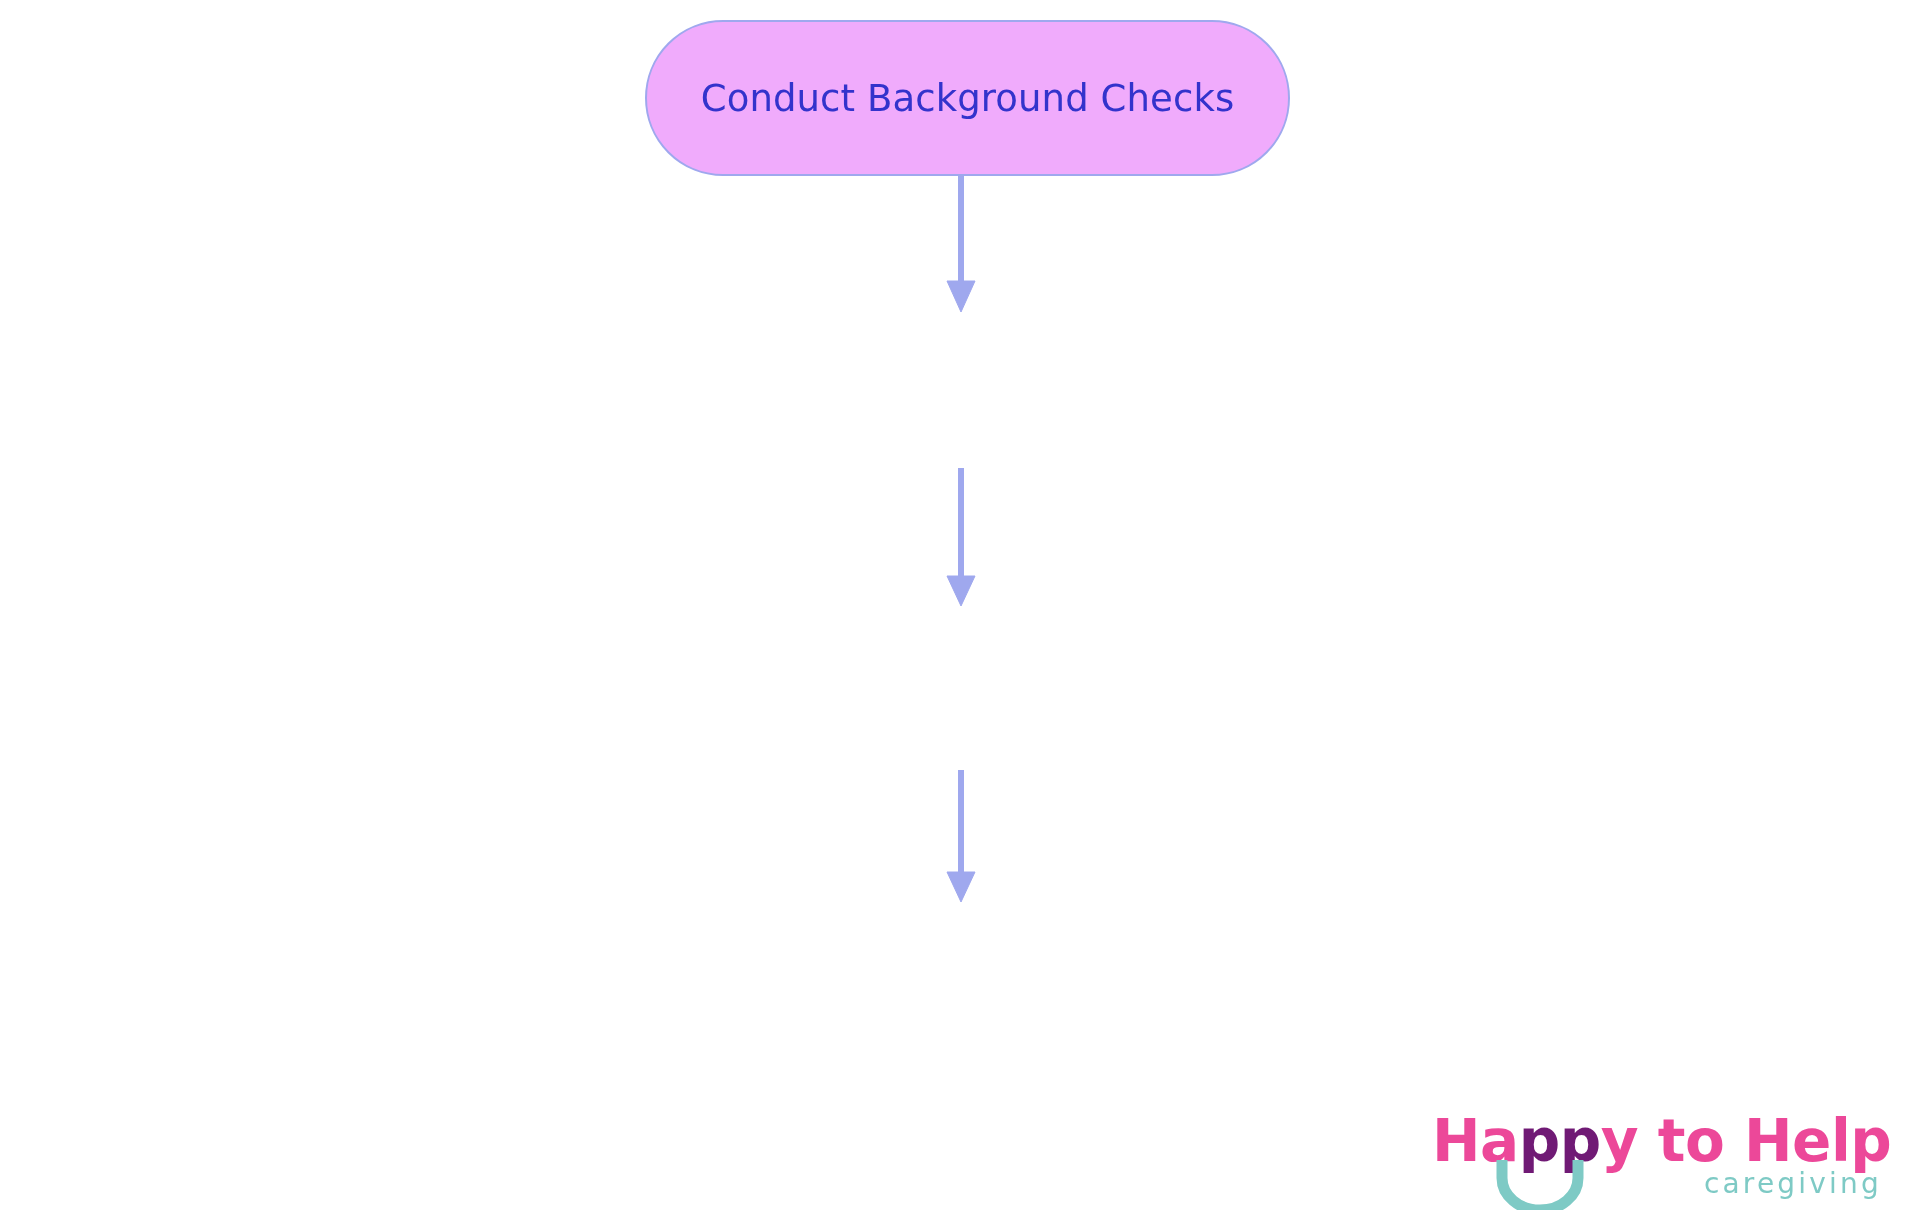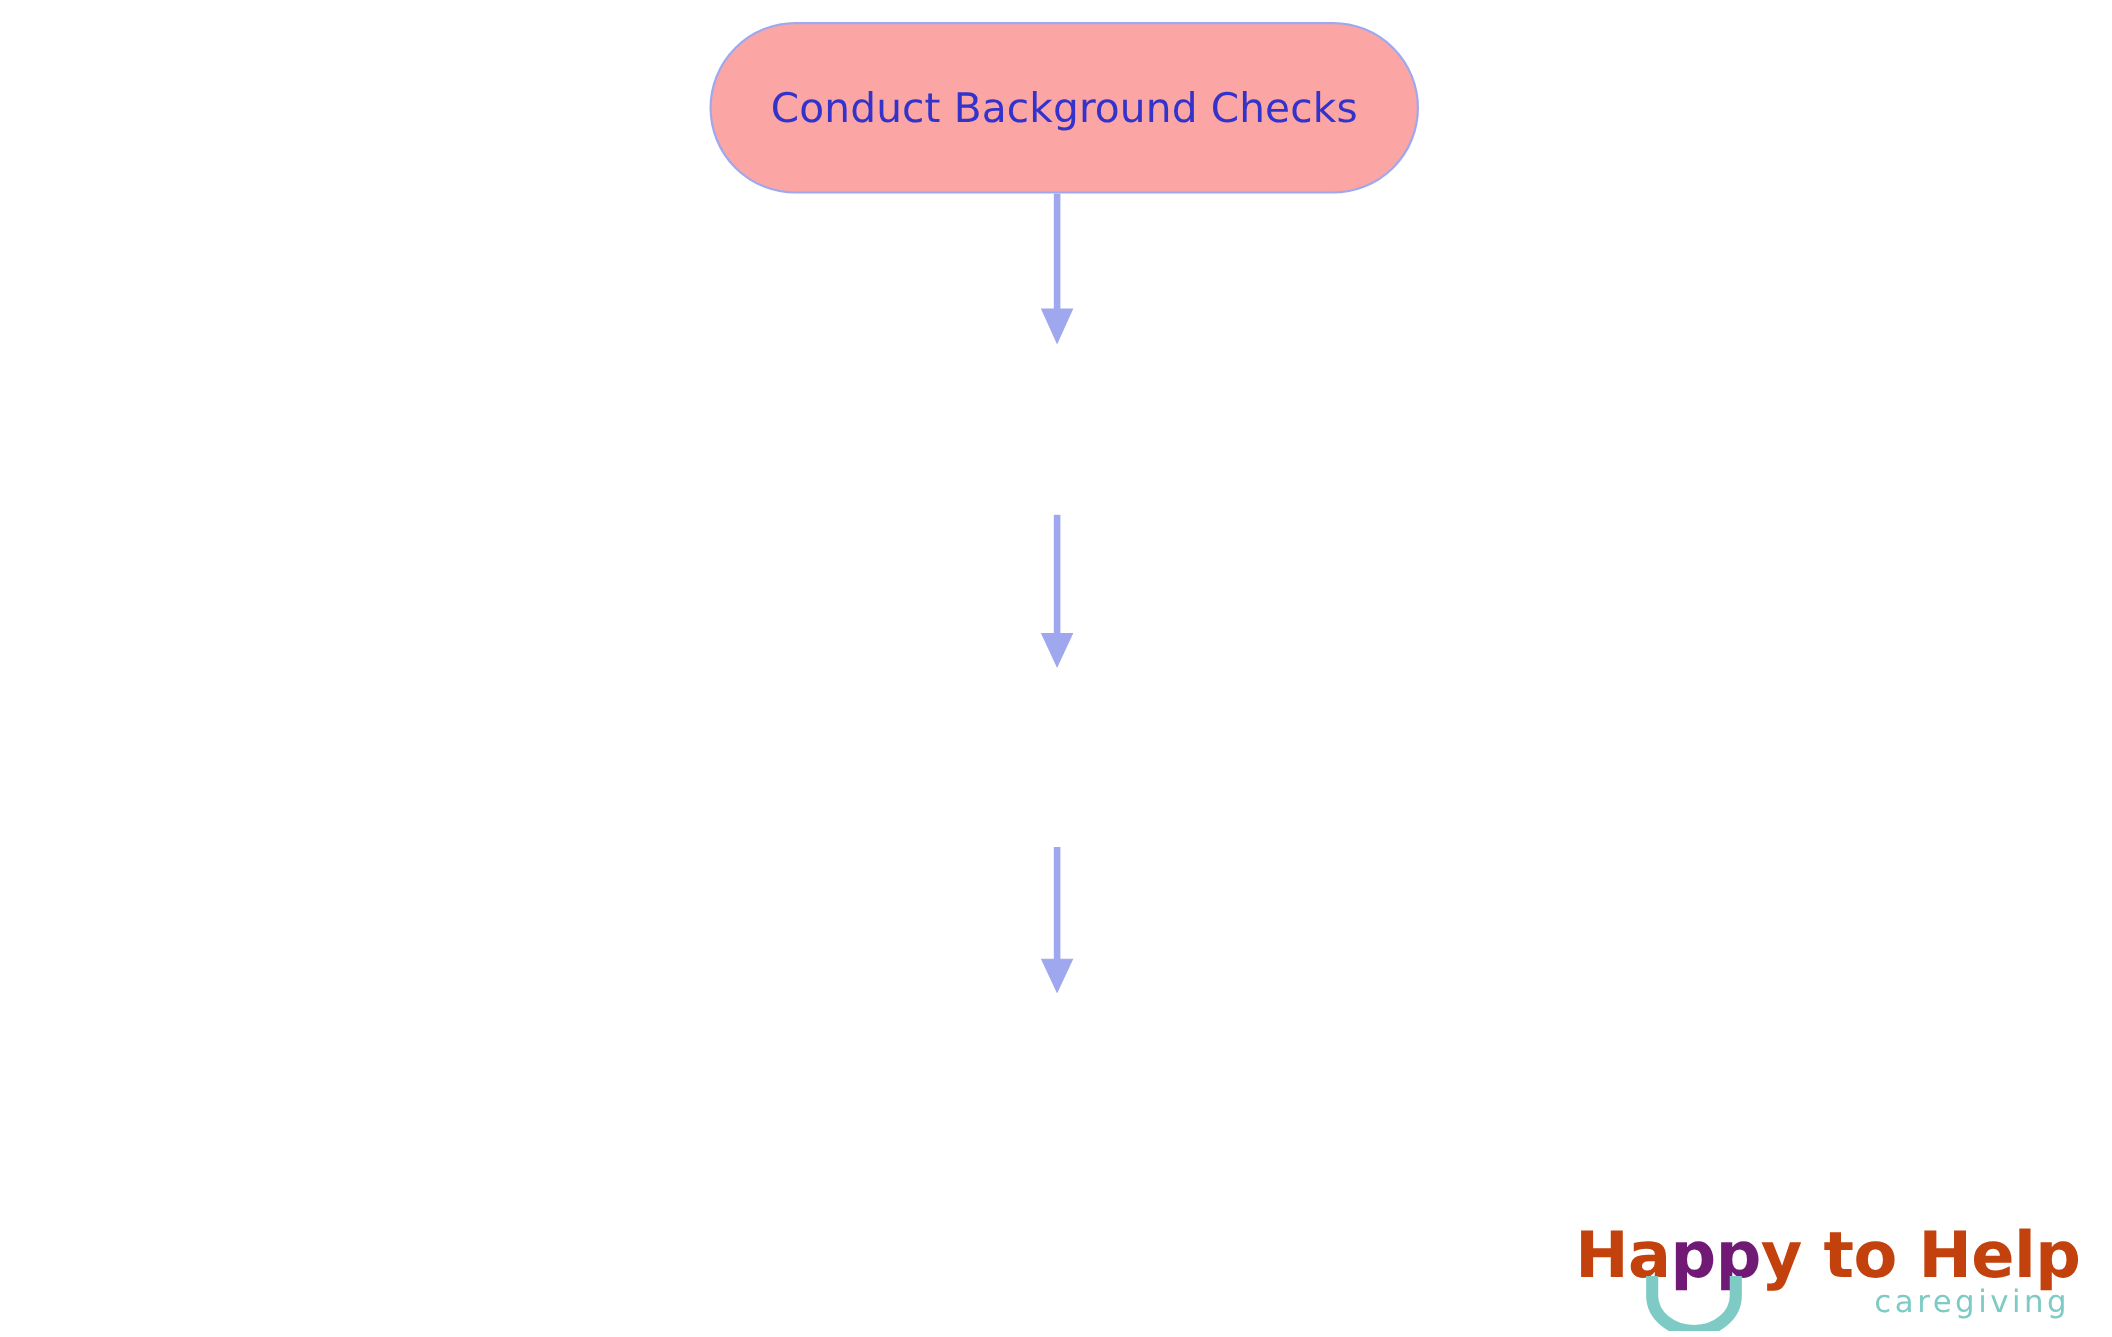--- a/index.html
+++ b/index.html
@@ -20,21 +20,21 @@
     left: 0;
     top: 0;
     width: 1920px;
     height: 1215px;
   }
 
   
   .node {
     position: absolute;
     box-sizing: border-box;
-    background: #fca5a5;
+    background: #f0abfc;
     border: 2px solid #9fa8ee;
     border-radius: 999px;
     display: flex;
     align-items: center;
     justify-content: center;
     text-align: left;
   }
   .node-label {
     color: #3333cc;
     font-family: "DejaVu Sans", sans-serif;
@@ -72,21 +72,21 @@
     position: absolute;
     left: 0;
     top: 0;
     font-family: "DejaVu Sans", sans-serif;
     font-size: 58px;
     font-weight: 700;
     letter-spacing: -0.5px;
     line-height: 1;
     white-space: nowrap;
   }
-  .logo-salmon { color: #c2410c; }
+  .logo-salmon { color: #ec4899; }
   .logo-teal   { color: #701a75; }
   #logo-smile {
     position: absolute;
     left: 64px;
     top: 46px;
     width: 88px;
     height: 52px;
   }
   #logo-tagline {
     position: absolute;

